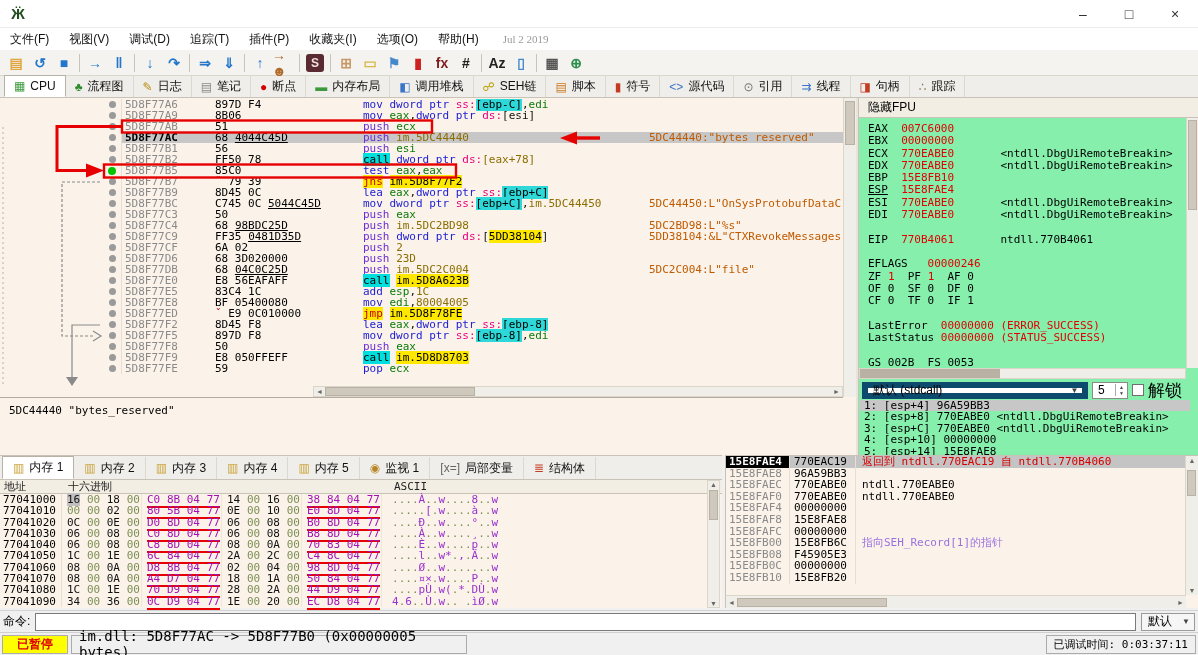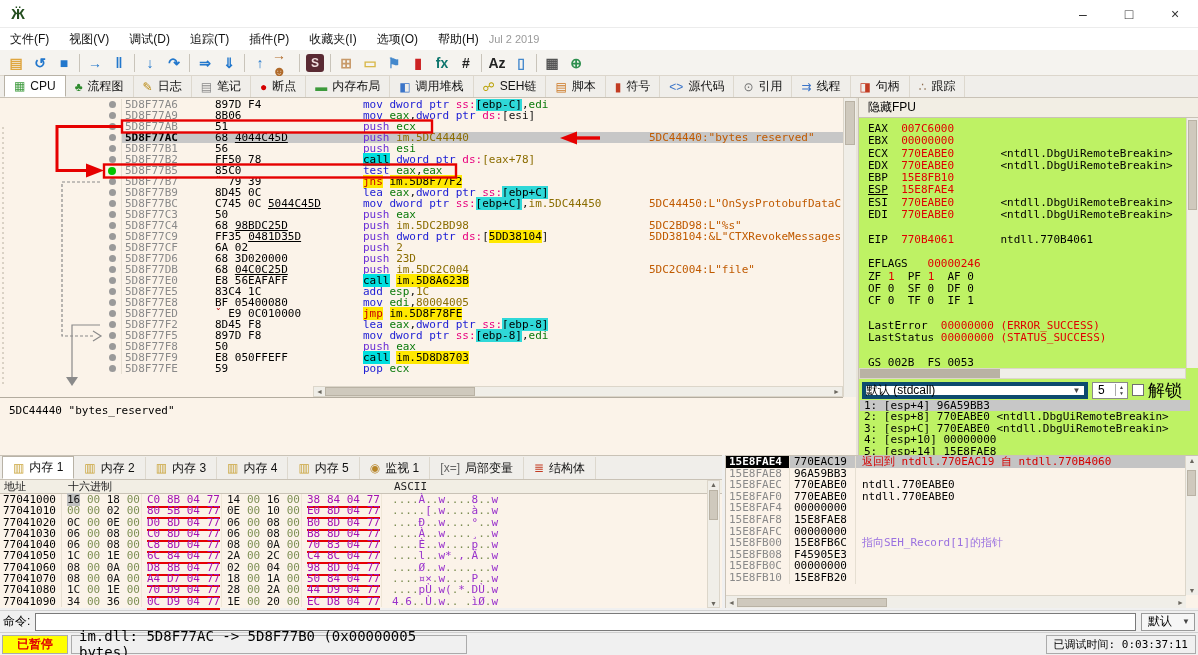--- a/index.html
+++ b/index.html
@@ -7,21 +7,21 @@
 body{font-family:"Liberation Sans",sans-serif;background:#f0f0f0;position:relative;font-size:12px}
 
 
 #titlebar{position:absolute;left:0;top:0;width:1198px;height:28px;background:#fff;display:flex;align-items:center;border-bottom:1px solid #ececec}
 #appicon{width:18px;height:18px;margin:0 6px 0 9px;color:#234d1e;font-size:15px;line-height:18px;text-align:center;font-weight:bold}
 #wtitle{font-size:12px;color:#000}
 .winbtns{margin-left:auto;display:flex;height:100%}
 .winbtn{width:46px;height:100%;display:flex;align-items:center;justify-content:center;font-size:14px;color:#333}
 #menubar{position:absolute;left:0;top:28px;width:1198px;height:22px;background:#fff;display:flex;align-items:center;font-size:12px}
 .mitem{padding:0 10px;height:100%;display:flex;align-items:center;color:#111}
-.mdate{color:#9a9a9a;font-family:Liberation Sans, sans-serif;font-size:11px;margin-left:0}
+.mdate{color:#9a9a9a;font-family:Liberation Serif, serif;font-size:11px;margin-left:14px}
 #toolbar{position:absolute;left:0;top:50px;width:1198px;height:26px;background:#f5f3ef;border-bottom:1px solid #dcd6cc;display:flex;align-items:center;padding-left:4px}
 .tbico{width:24px;height:22px;display:flex;align-items:center;justify-content:center;font-size:14px;font-weight:bold}
 .tbico.boxed{width:18px;height:18px;border-radius:3px;margin:0 3px;font-size:12px}
 .tbsep{width:1px;height:18px;background:#c9c4ba;margin:0 3px}
 #tabbar{position:absolute;left:0;top:76px;width:1198px;height:22px;background:#f0eeea;border-bottom:1px solid #c9c2b6;display:flex;align-items:flex-end;padding-left:4px}
 .tab{height:21px;display:flex;align-items:center;padding:0 9px;font-size:12px;border-right:1px solid #ddd8ce;gap:5px;color:#111;white-space:nowrap}
 .tab.active{background:#fff;border:1px solid #b8b2a6;border-bottom:1px solid #fff;height:22px}
 .ticon{font-size:12px;line-height:12px}
 
 
@@ -47,31 +47,31 @@
 #asm-vscroll .thumb{margin:3px 1px;height:44px;background:#cfc9bd;border:1px solid #b9b2a4}
 #asm-hscroll{position:absolute;left:313px;top:288px;width:530px;height:11px;background:#f0eee8;border:1px solid #dcd6ca;display:flex;align-items:center}
 .sarrow{font-size:7px;color:#6a675f;width:11px;text-align:center;flex-shrink:0}
 #asm-hscroll .thumb{width:150px;height:9px;background:#cfc9bd;border:1px solid #b9b2a4}
 #asm-hscroll .track{flex:1}
 #infobox{position:absolute;left:0;top:299px;width:843px;height:58px;border-top:1px solid #b3ac9f;font-family:"DejaVu Sans Mono",monospace;font-size:11px;padding:6px 9px;color:#000;background:#fbf3e9}
 #infobox .l2{margin-top:18px}
 #disasm-splitter{position:absolute;left:856px;top:98px;width:2px;height:357px;background:#e8e4da}
 
 
-#regs{position:absolute;left:858px;top:98px;width:340px;height:357px;background:#bef264;border-left:1px solid #c9c2b6}
+#regs{position:absolute;left:858px;top:98px;width:340px;height:357px;background:#86efac;border-left:1px solid #c9c2b6}
 #reghdr{height:20px;background:#f2eee4;border-bottom:1px solid #c9c2b6;display:flex;align-items:center;padding-left:9px;font-size:12px;color:#000}
 #reglines{position:absolute;left:9px;top:25px;width:318px;overflow:hidden}
 .rline{height:12.3px;line-height:12.3px;font-family:"DejaVu Sans Mono",monospace;font-size:11px;white-space:pre;overflow:hidden}
 .rk{color:#000}.rv{color:#e00000}.rs{color:#000}.rku{color:#000;text-decoration:underline}
 #reg-vscroll{position:absolute;right:0;top:20px;width:12px;height:250px;background:#f0eee8;border-left:1px solid #dcd6ca}
 #reg-vscroll .thumb{margin:2px 1px;height:90px;background:#cfc9bd;border:1px solid #b9b2a4}
 #reg-hscroll{position:absolute;left:0;top:270px;width:327px;height:11px;background:#f0eee8;border:1px solid #dcd6ca}
 #reg-hscroll .thumb{width:140px;height:9px;background:#b9b2a4}
 #regctl{position:absolute;left:3px;top:283px;width:334px;height:18px;display:flex;align-items:center;gap:4px}
-#conv{width:226px;height:17px;background:#fff;border:4px solid #0c4a6e;display:flex;align-items:center;font-size:12px;padding-left:0}
+#conv{width:226px;height:17px;background:#fff;border:6px solid #0c4a6e;display:flex;align-items:center;font-size:12px;padding-left:5px}
 #conv .arr{margin-left:auto;width:15px;text-align:center;font-size:8px;color:#444}
 #depth{width:36px;height:17px;background:#fff;border:1px solid #8a8a8a;display:flex;align-items:center;font-size:12px;padding-left:5px}
 #depth .spin{margin-left:auto;display:flex;flex-direction:column;font-size:5px;line-height:6px;color:#444;border-left:1px solid #aaa;width:12px;text-align:center}
 #unlockbox{width:12px;height:12px;background:#fff;border:1px solid #707070}
 #argrows{position:absolute;left:1px;top:302px;width:330px}
 .arow{height:11.4px;line-height:11.4px;font-family:"DejaVu Sans Mono",monospace;font-size:11px;white-space:pre;padding-left:4px;overflow:hidden;color:#000}
 .arow.sel{background:#c7c7c7}
 #dumppanel{position:absolute;left:0;top:455px;width:722px;height:153px;background:#fbf3e9;border-top:1px solid #c9c2b6}
 #dumptabs{height:24px;background:#f0eeea;border-bottom:1px solid #c9c2b6;display:flex;align-items:flex-end;padding-left:2px}
 .dtab{height:22px;display:flex;align-items:center;gap:5px;padding:0 10px;font-size:12px;border-right:1px solid #ddd8ce;color:#111;white-space:nowrap}
@@ -160,21 +160,21 @@
     <span class="tbsep"></span>
     <span class="tbico" style="color: rgb(34, 119, 204);">↑</span>
     <span class="tbico" style="color: rgb(176, 106, 42);">→☻</span>
     <span class="tbsep"></span>
     <span class="tbico boxed" style="color: rgb(240, 222, 222); background: rgb(90, 42, 51);">S</span>
     <span class="tbsep"></span>
     <span class="tbico" style="color: rgb(200, 154, 106);">⊞</span>
     <span class="tbico" style="color: rgb(216, 184, 74);">▭</span>
     <span class="tbico" style="color: rgb(68, 136, 204);">⚑</span>
     <span class="tbico" style="color: rgb(204, 34, 34);">▮</span>
-    <span class="tbico" style="color: #0f766e;">fx</span>
+    <span class="tbico" style="color: #7f1d1d;">fx</span>
     <span class="tbico" style="color: rgb(34, 34, 34);">#</span>
     <span class="tbsep"></span>
     <span class="tbico" style="color: rgb(34, 34, 34);">Az</span>
     <span class="tbico" style="color: rgb(68, 136, 204);">▯</span>
     <span class="tbsep"></span>
     <span class="tbico" style="color: rgb(85, 85, 85);">▦</span>
     <span class="tbico" style="color: rgb(45, 143, 78);">⊕</span>
   </div>
 
 <div id="tabbar">

